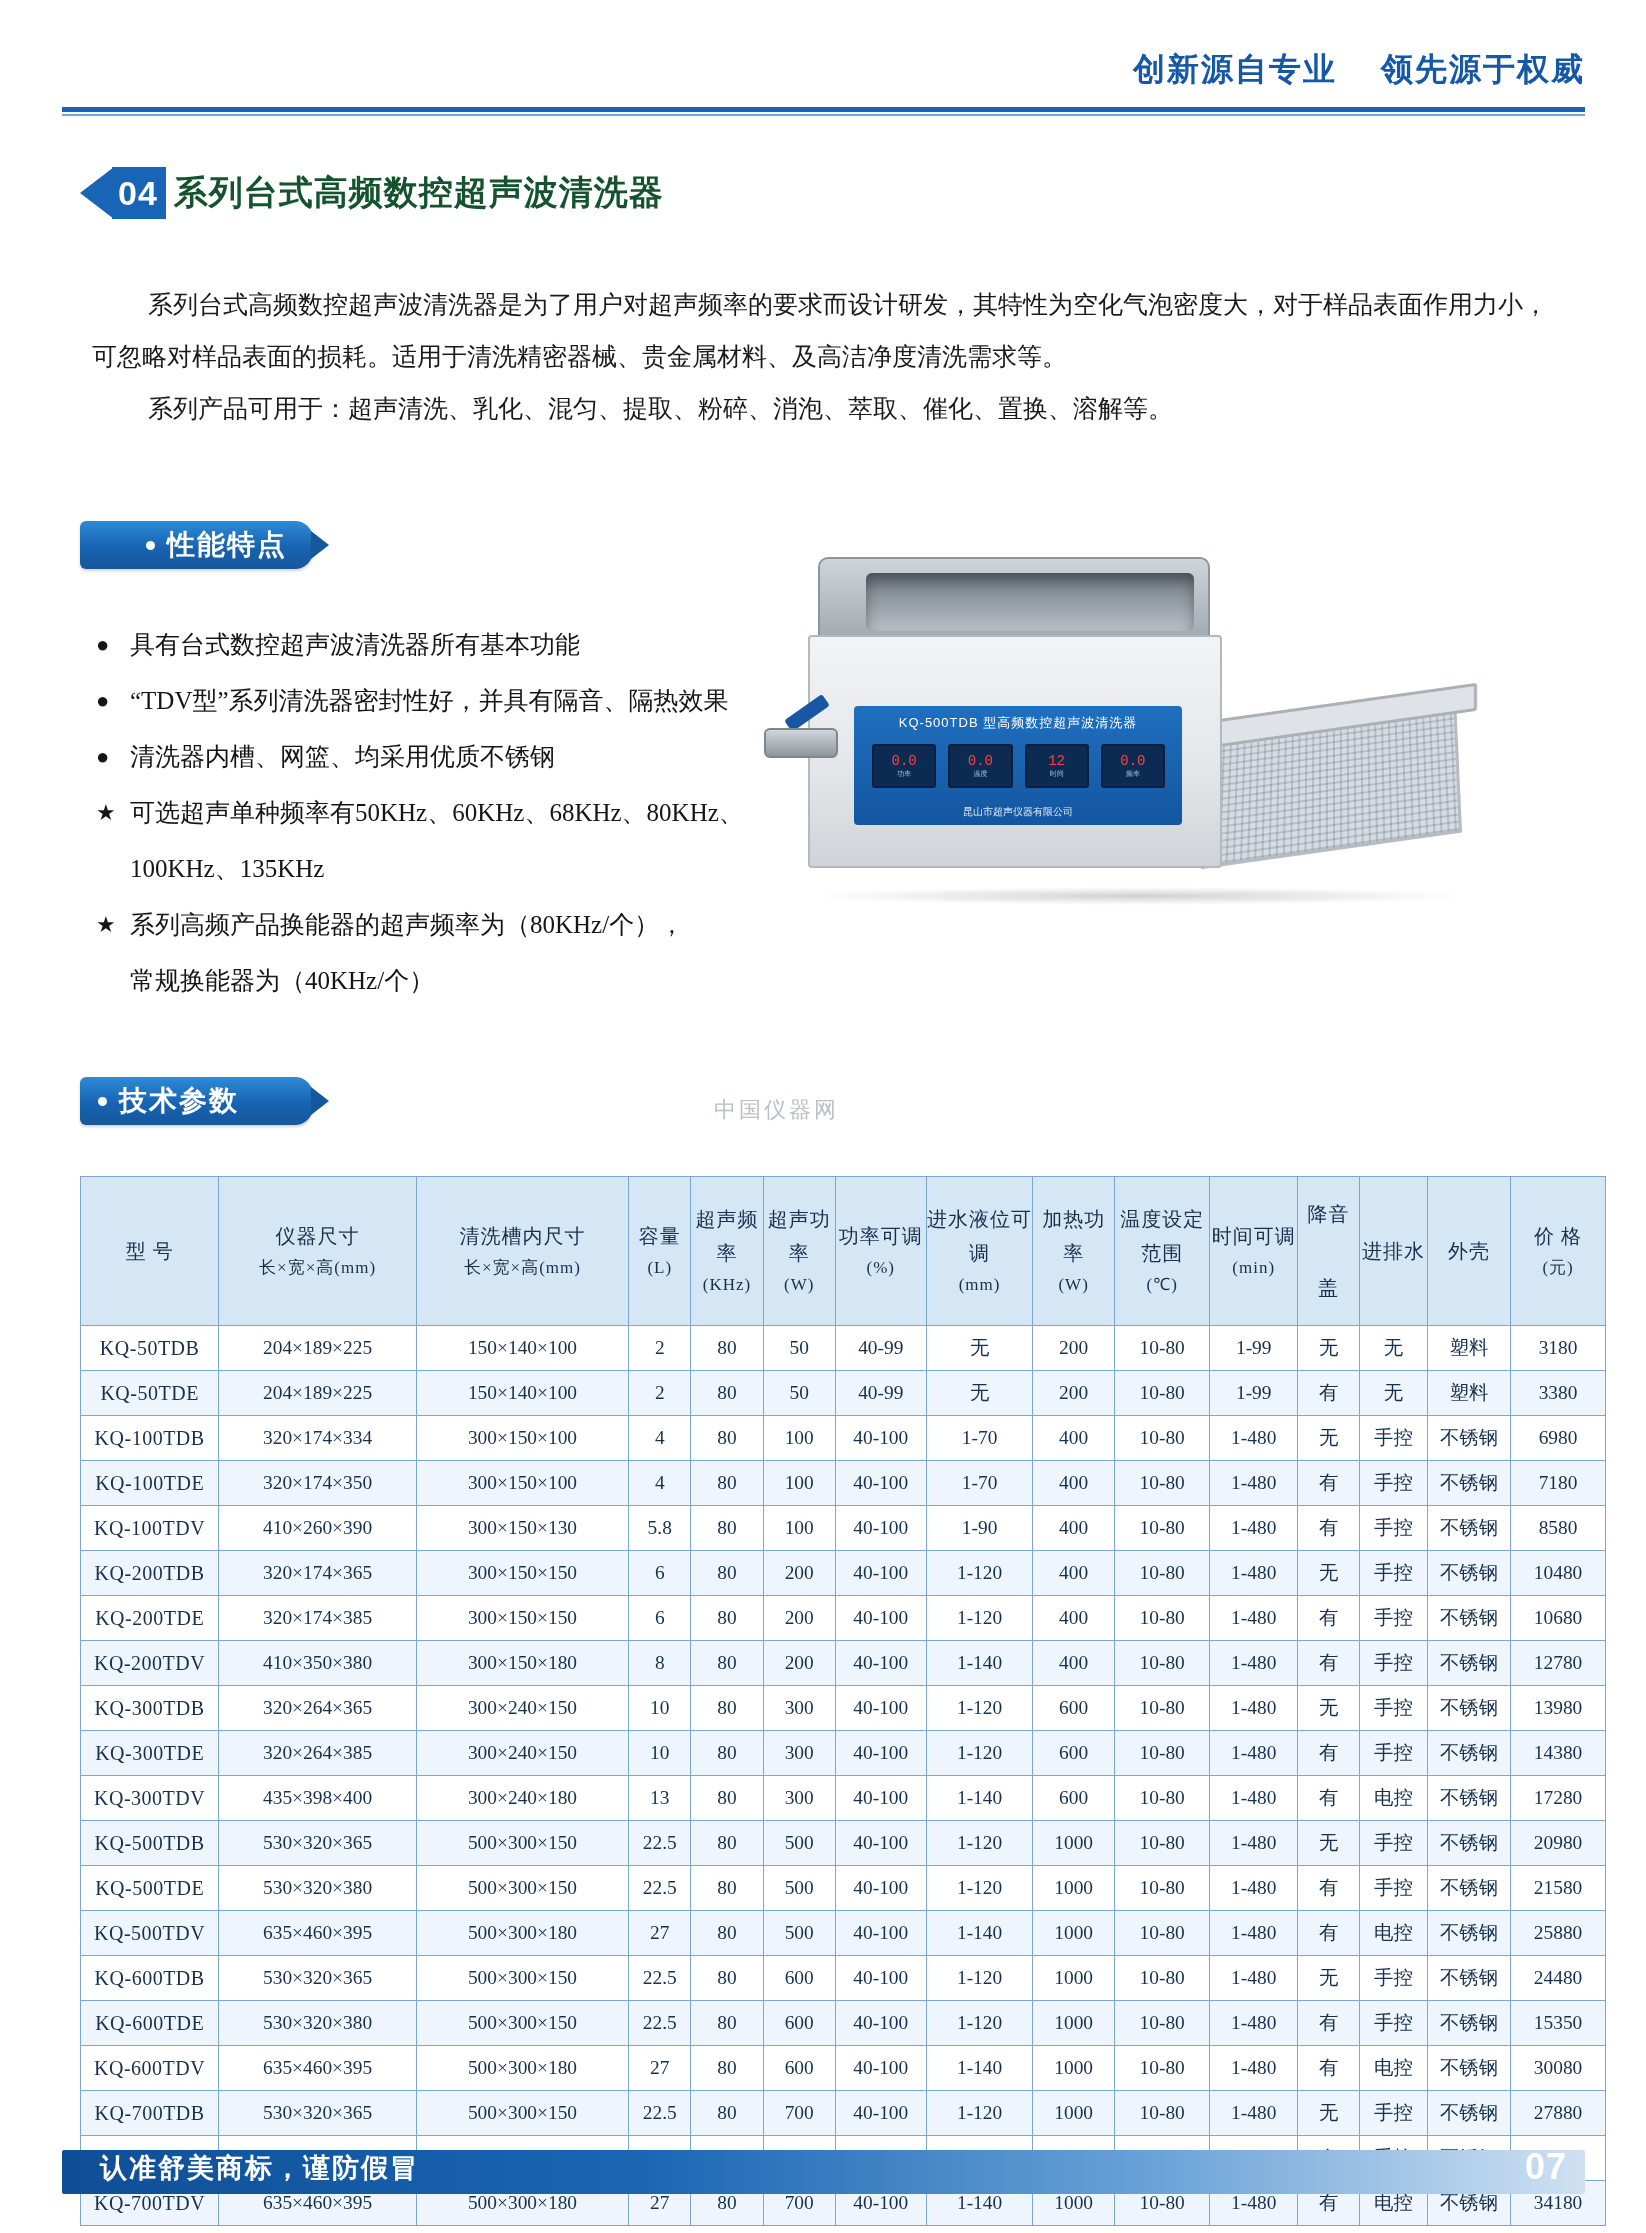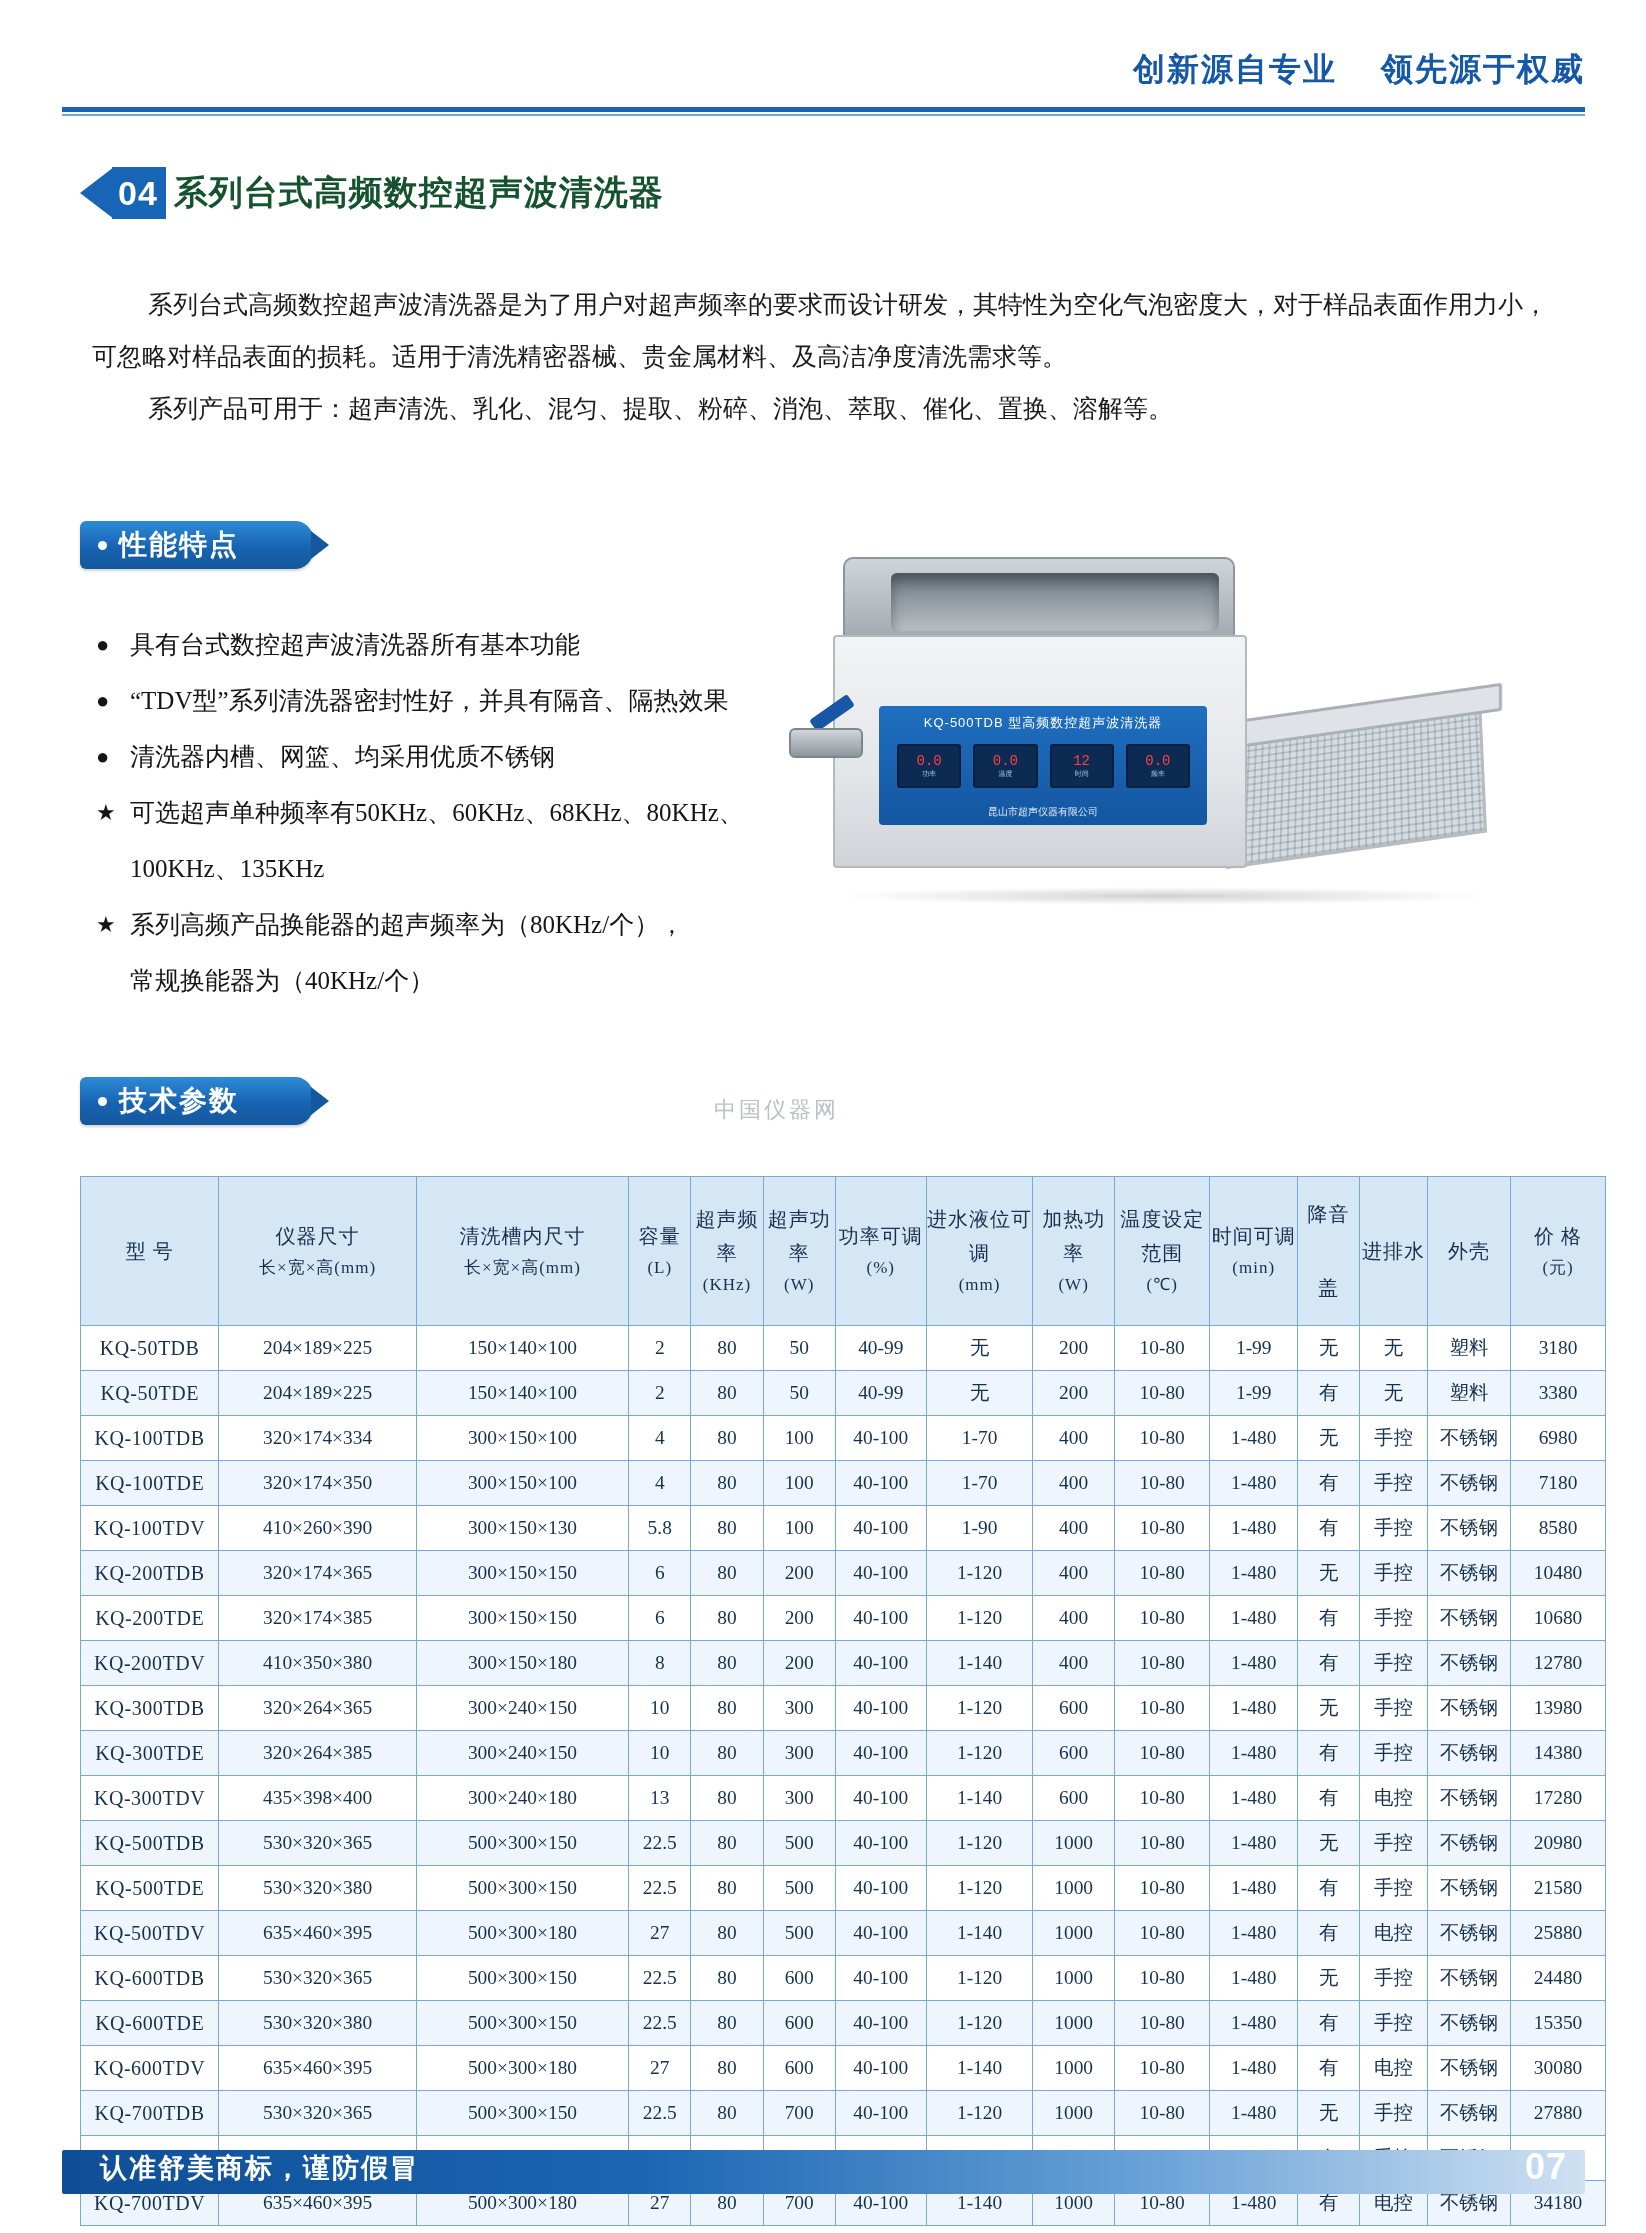--- a/index.html
+++ b/index.html
@@ -79,35 +79,35 @@
   .pill .ptext{
     color:#ffffff;font-family:"Liberation Sans", sans-serif;
     font-weight:bold;font-size:28px;letter-spacing:2px;white-space:nowrap;
   }
   .pill:after{
     content:"";position:absolute;right:-16px;top:10px;
     border-left:18px solid #15579c;
     border-top:14px solid transparent;
     border-bottom:14px solid transparent;
   }
-  #pill-features{left:80px;top:521px;}
+  #pill-features{left:80px;top:521px;justify-content:flex-end;}
   #pill-specs{left:80px;top:1077px;}
 
   
   .features{
     position:absolute;left:96px;top:617px;width:716px;
     font-size:25px;line-height:56px;color:#151515;
   }
   .features .fi{display:flex;align-items:flex-start;}
   .features .mk{width:34px;flex:0 0 34px;font-size:22px;line-height:56px;}
   .features .tx{flex:1;}
 
   
   .photo{
-    position:absolute;left:805px;top:537px;width:736px;height:438px;
+    position:absolute;left:780px;top:537px;width:736px;height:438px;
   }
   
   .basket{
     position:absolute;left:416px;top:159px;width:289px;height:169px;
     transform:skewY(-8deg);
   }
   .basket-body{
     position:absolute;left:8px;top:18px;width:249px;height:129px;
     background:repeating-linear-gradient(0deg,#c9ced3 0 2px,#e9edf0 2px 7px),
                repeating-linear-gradient(90deg,#c9ced3 0 2px,#e9edf0 2px 7px);

